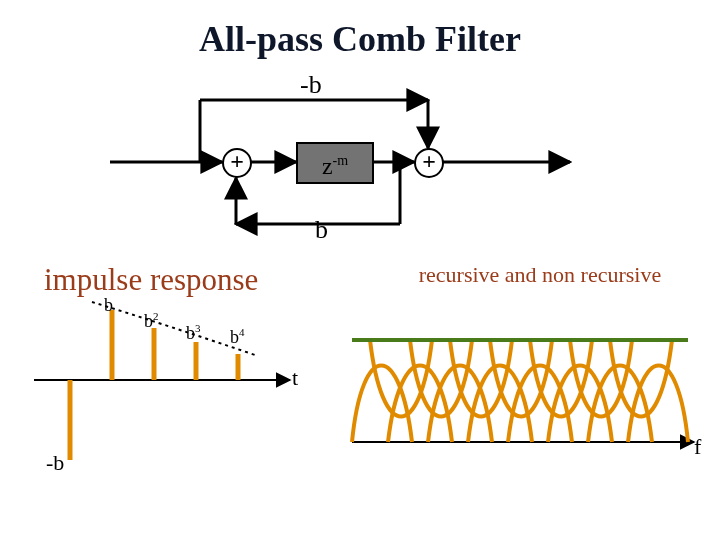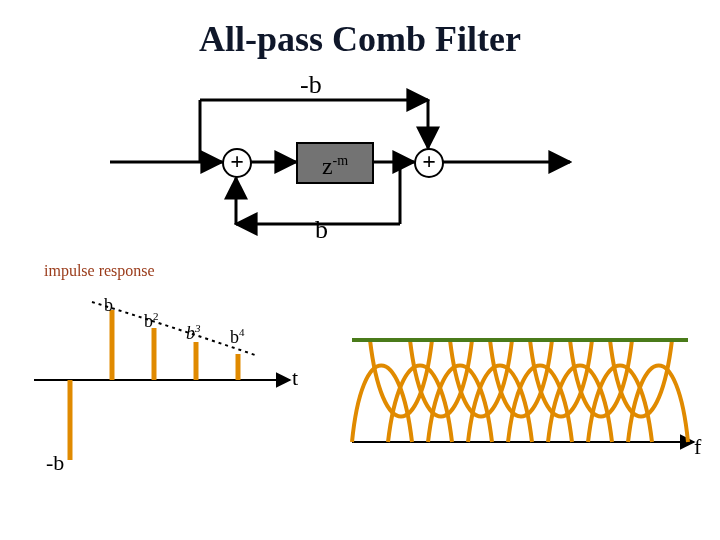--- a/index.html
+++ b/index.html
@@ -62,21 +62,21 @@
     text-align: center;
     color: #000;
     font-weight: bold;
   }
   .sum-left  { top: 148px; left: 222px; }
   .sum-right { top: 148px; left: 414px; }
   .impulse-title {
     position: absolute;
     top: 262px;
     left: 44px;
-    font-size: 16px;
+    font-size: 31px;
     color: #9a3b1a;
   }
   .ir-label { position: absolute; font-size: 18px; color: #000; }
   .ir-label sup { font-size: 11px; vertical-align: super; }
   .recursive-text {
     position: absolute;
     top: 262px;
     left: 390px;
     width: 300px;
     font-size: 22px;
@@ -187,26 +187,26 @@
 <div class="sum-node sum-right">+</div>
 
 <div class="impulse-title">impulse response</div>
 
 <div class="ir-label" style="top:294px; left:104px;">
   <span>b</span><sup></sup>
 </div>
 <div class="ir-label" style="top:310px; left:144px;">
   <span>b</span><sup>2</sup>
 </div>
-<div class="ir-label" style="top:322px; left:186px;font-style:italic;">
+<div class="ir-label" style="top:322px; left:186px;">
   <span>b</span><sup>3</sup>
 </div>
 <div class="ir-label" style="top:326px; left:230px;">
   <span>b</span><sup>4</sup>
 </div>
 
 <div class="axis-t">t</div>
 <div class="nb-label">-b</div>
 
 <div class="recursive-text">
-  <br>
+  <span>recursive and non recursive</span><br>
 </div>
 <div class="axis-f">f</div>
 
 </body></html>

